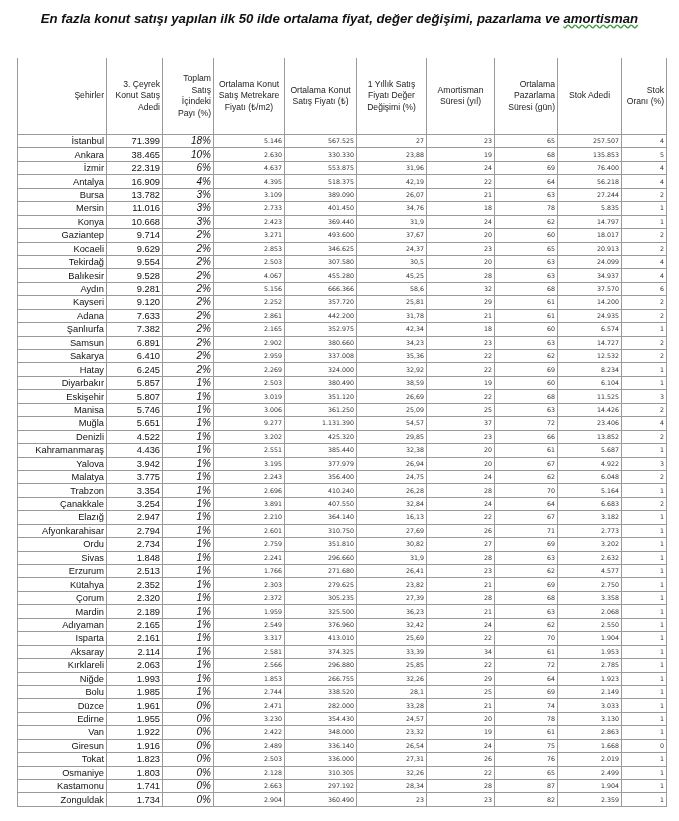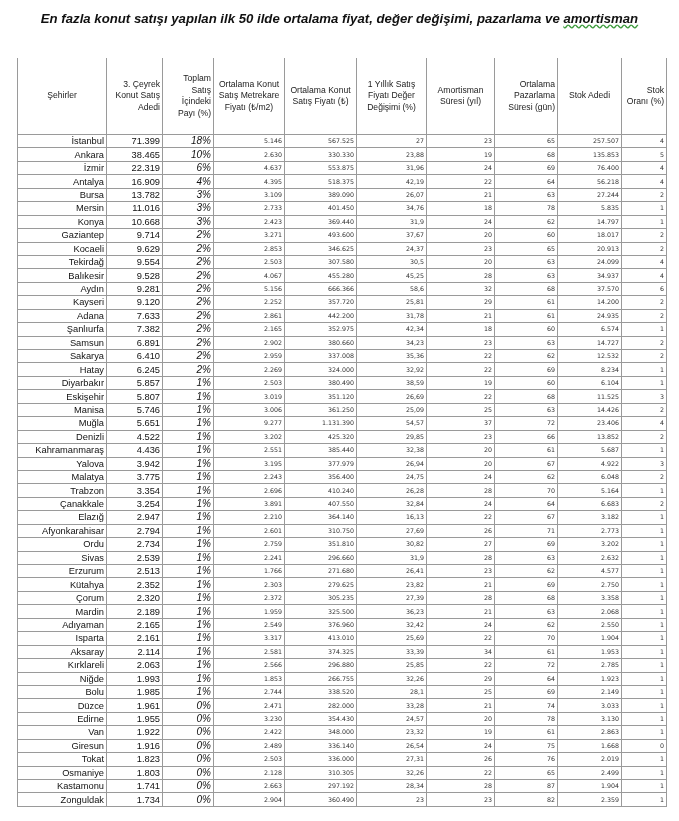--- a/index.html
+++ b/index.html
@@ -2,21 +2,21 @@
 <html><head>
 <meta charset="utf-8">
 <style>
   html, body { margin: 0; padding: 0; background: #ffffff; }
   body { width: 679px; height: 821px; position: relative; overflow: hidden; font-family: "DejaVu Sans", sans-serif; color: #1a1a1a; }
   .title { position: absolute; top: 8px; left: 0; width: 679px; text-align: center; font-family: "Liberation Sans", sans-serif; font-weight: bold; font-style: italic; font-size: 13.2px; line-height: 21px; color: #111; }
   .title .wavy { text-decoration: underline; text-decoration-style: wavy; text-decoration-color: #3a9a3a; }
   table { position: absolute; left: 17px; top: 58px; border-collapse: collapse; table-layout: fixed; }
   th, td { border: 1px solid #9a9a9a; padding: 0 2px; overflow: hidden; white-space: nowrap; }
   thead th { border-top: none; height: 76px; font-weight: normal; font-family: "Liberation Sans", sans-serif; font-size: 8.6px; line-height: 11.5px; text-align: right; vertical-align: middle; white-space: normal; color: #222; }
-  thead th.left { text-align: center; }
+  thead th.left { text-align: right; }
   thead th.center { text-align: center; }
   tbody td { height: 12.45px; line-height: 12px; text-align: right; font-size: 6.3px; color: #333; }
   tbody td.city { text-align: right; font-family: Liberation Sans, sans-serif; font-size: 9.3px; color: #111; }
   tbody td.big { font-family: "Liberation Sans", sans-serif; font-size: 9.3px; color: #111; padding-left: 24px; }
   tbody td.share { font-family: "Liberation Sans", sans-serif; font-size: 10px; color: #111; font-style: italic; }
 </style>
 </head>
 <body>
 
 <div class="title">
@@ -418,21 +418,21 @@
         <td>2.759</td>
         <td>351.810</td>
         <td>30,82</td>
         <td>27</td>
         <td>69</td>
         <td>3.202</td>
         <td>1</td>
       </tr>
       <tr>
         <td class="city">Sivas</td>
-        <td class="big">2.539</td>
+        <td class="big">1.848</td>
         <td class="share">1%</td>
         <td>2.241</td>
         <td>296.660</td>
         <td>31,9</td>
         <td>28</td>
         <td>63</td>
         <td>2.632</td>
         <td>1</td>
       </tr>
       <tr>

